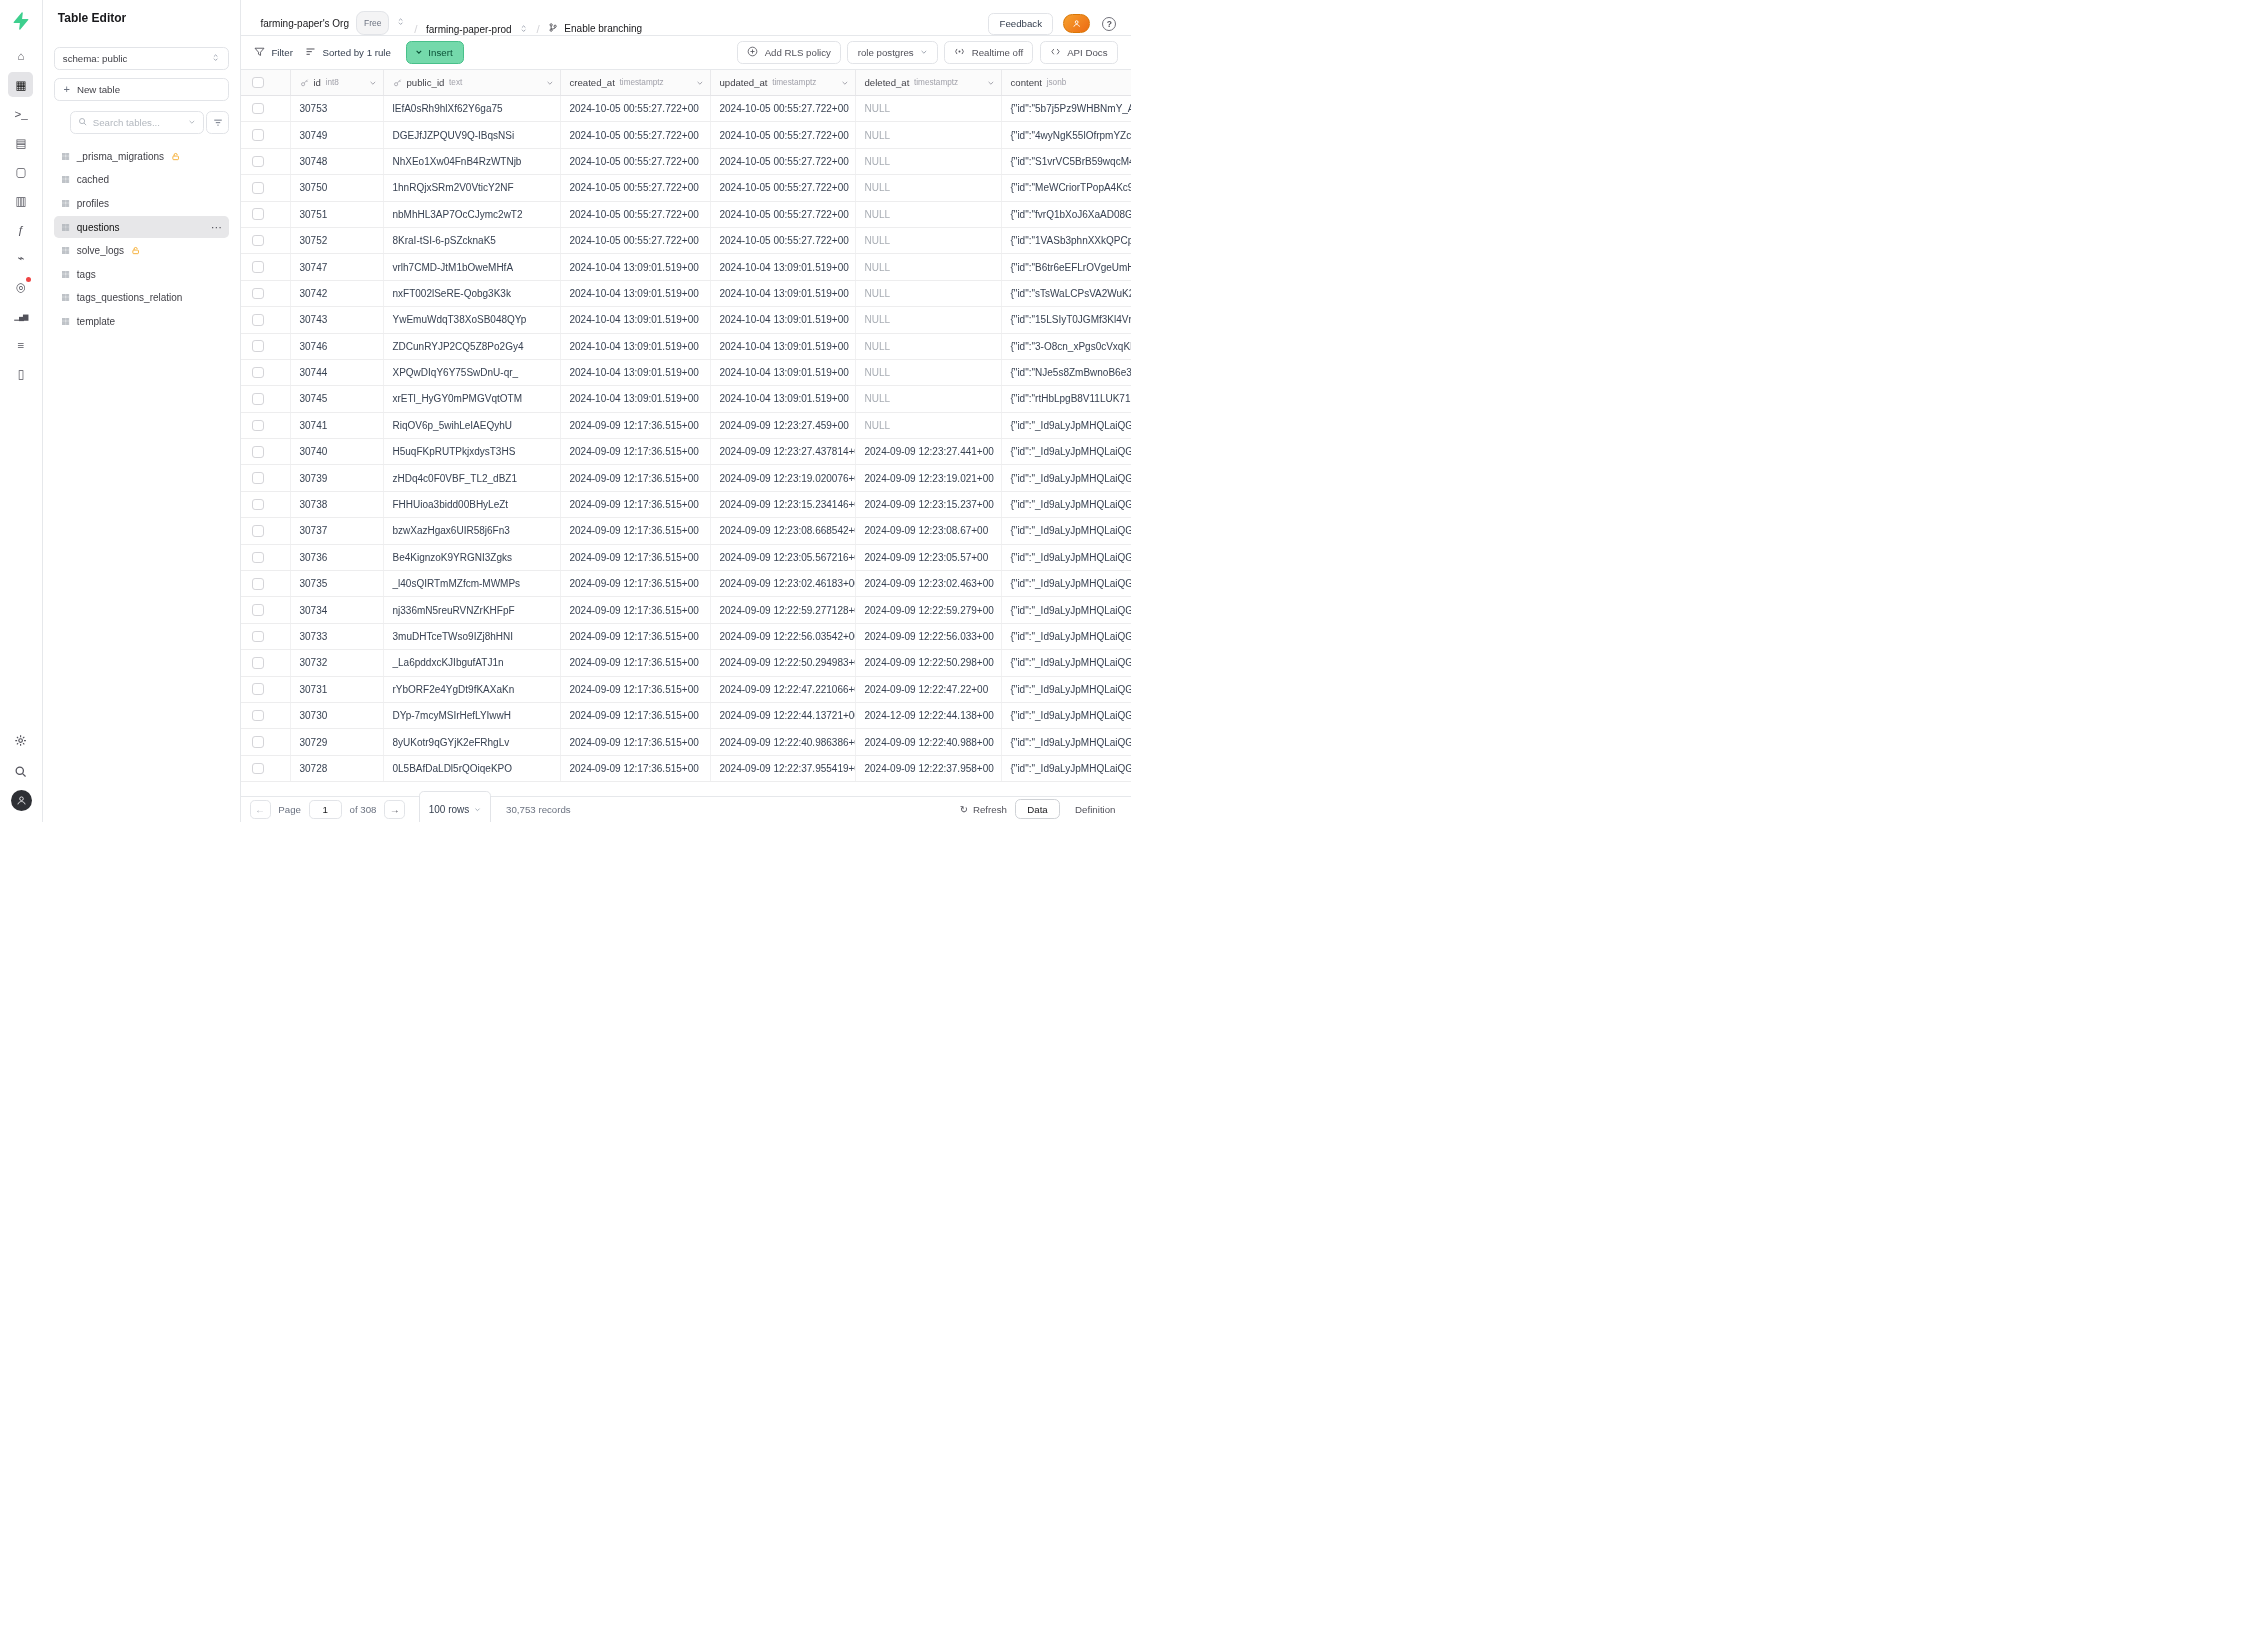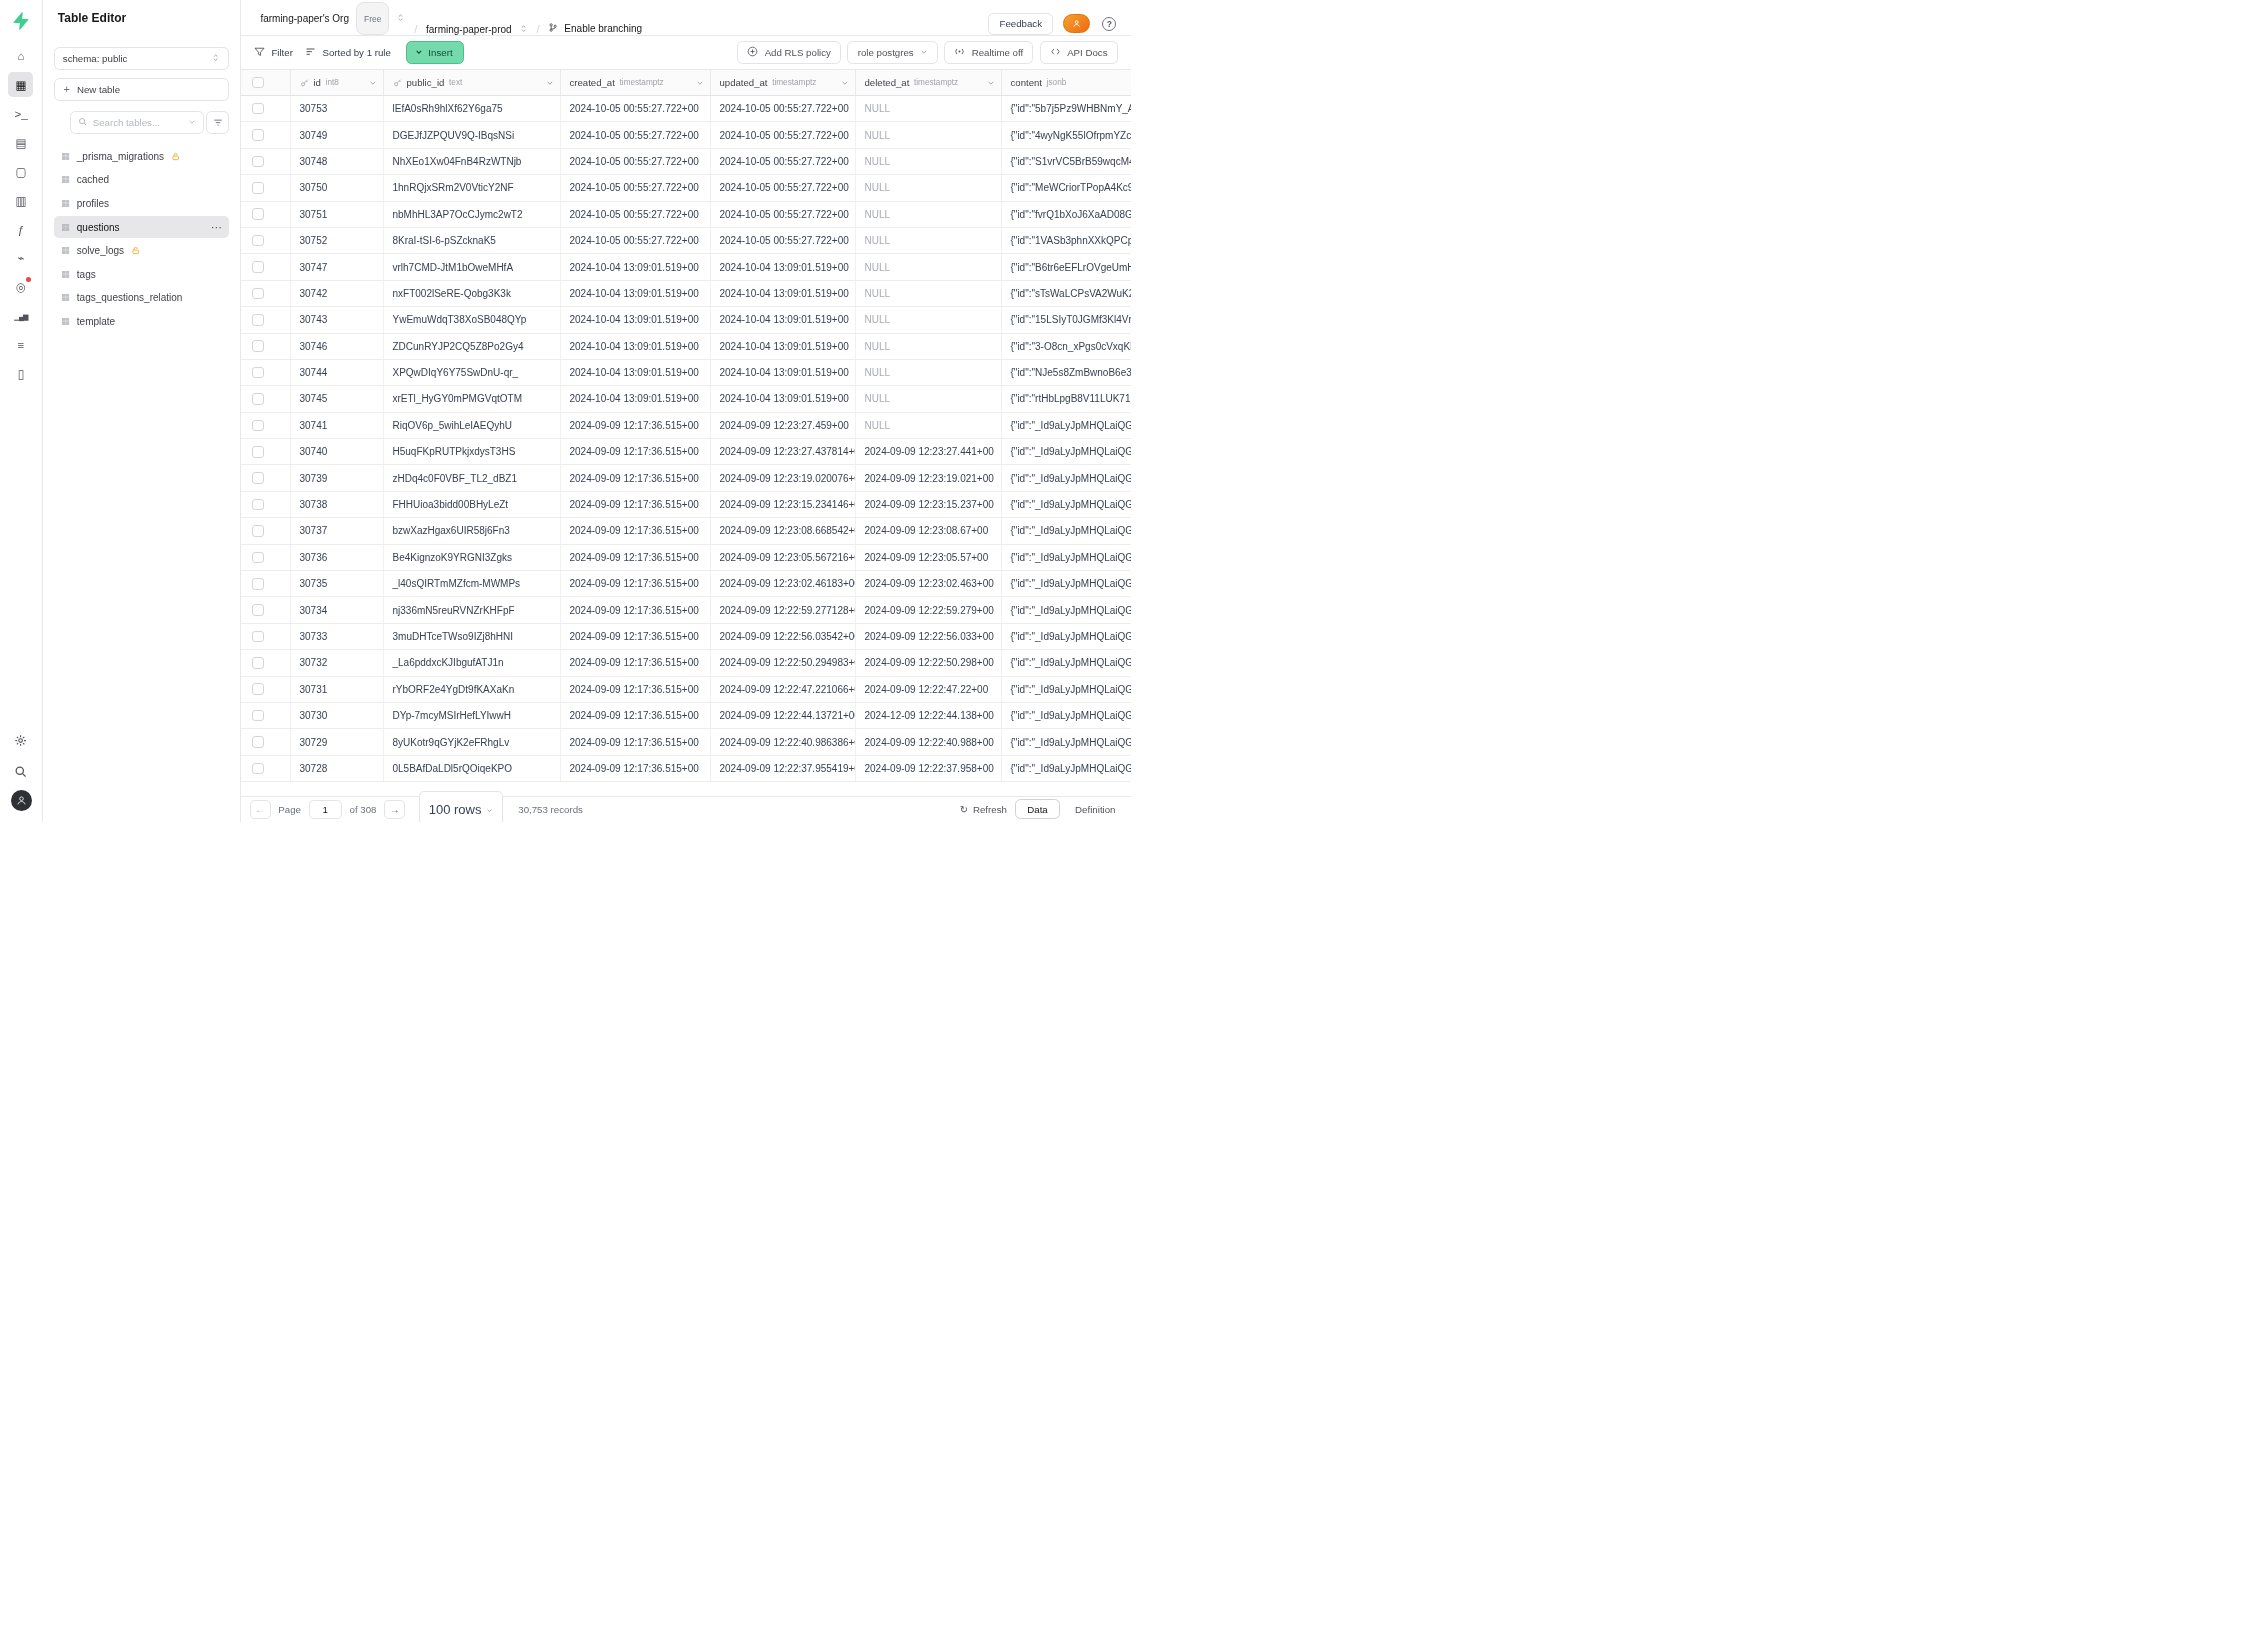--- a/index.html
+++ b/index.html
@@ -39,21 +39,21 @@
   .table-item.selected { background:#e7e7e9; color:#111; }
   .table-item .ticon { color:#acb1b8; font-size:9.3px; line-height:1; }
   .table-item .spacer { flex:1; }
   .table-item .dots { color:#52525b; font-size:11px; line-height:1; }
   .table-item .lock { display:flex; align-items:center; }
 
   
   .main { flex:1; display:flex; flex-direction:column; min-width:0; background:#fff; }
   .topbar { height:36px; border-bottom:0.8px solid #e6e8eb; display:flex; align-items:flex-end; padding:0 12.4px 0 19.4px; gap:8.5px; flex-shrink:0; }
   .crumb-btn { display:flex; align-items:center; gap:7px; border:none; background:none; font-size:10px; color:#18181b; }
-  .badge { height:33px; padding:0 7px; border:0.8px solid #e2e4e8; background:#f4f4f5; border-radius:7.8px; font-size:8.5px; color:#6b7280; display:flex; align-items:center; }
+  .badge { height:24px; padding:0 7px; border:0.8px solid #e2e4e8; background:#f4f4f5; border-radius:7.8px; font-size:8.5px; color:#6b7280; display:flex; align-items:center; }
   .slash { color:#d4d4d8; font-size:11.6px; }
   .branch-btn { display:flex; align-items:center; gap:6.2px; font-size:10px; color:#18181b; background:none; border:none; }
   .topbar-right { margin-left:auto; display:flex; align-items:center; gap:10px; }
   .feedback-btn { height:22.5px; padding:0 10px; border:0.8px solid #e2e4e8; border-radius:5.4px; background:#fff; font-size:9.7px; color:#374151; }
   .profile-pill { width:27px; height:18.6px; border-radius:9.3px; background:linear-gradient(135deg,#f7a12e,#ec6a13); display:flex; align-items:center; justify-content:center; border:0.8px solid #d97706; }
   .help-btn { width:18.6px; height:18.6px; border:none; background:none; display:flex; align-items:center; justify-content:center; }
   .help-ring { width:14px; height:14px; border:1.1px solid #71717a; border-radius:50%; color:#52525b; font-size:8.5px; display:flex; align-items:center; justify-content:center; font-weight:600; }
 
   .toolbar { height:34px; border-bottom:0.8px solid #e6e8eb; display:flex; align-items:center; padding:0 13.2px; gap:12.4px; flex-shrink:0; }
   .ghost-btn { display:flex; align-items:center; gap:6.2px; background:none; border:none; font-size:9.7px; color:#374151; }
@@ -76,21 +76,21 @@
   .cell.sel { padding-left:11px; }
   .cell.null { color:#a8adb4; }
   .checkbox { width:11.6px; height:11.6px; border:0.8px solid #d4d4d8; border-radius:3.1px; background:#fff; display:inline-block; }
 
   
   .gridfooter { height:26.4px; border-top:0.8px solid #e6e8eb; display:flex; align-items:center; padding:0 8.5px; gap:7.8px; flex-shrink:0; background:#fff; }
   .pg-btn { width:21px; height:18.6px; border:0.8px solid #e2e4e8; border-radius:4.7px; background:#fff; color:#b3b8bf; display:flex; align-items:center; justify-content:center; font-size:10px; }
   .pg-btn.enabled { color:#52525b; }
   .fmut { color:#6b7280; font-size:9.7px; }
   .page-input { width:33px; height:18.6px; border:0.8px solid #e2e4e8; border-radius:4.7px; text-align:center; font-size:9.7px; color:#18181b; outline:none; }
-  .rows-btn { height:36px; padding:0 8.5px; border:0.8px solid #e2e4e8; border-radius:4.7px; background:#fff; font-size:13px; color:#374151; display:flex; align-items:center; gap:4.7px; margin-left:6.2px; }
+  .rows-btn { height:36px; padding:0 8.5px; border:0.8px solid #e2e4e8; border-radius:4.7px; background:#fff; font-size:10px; color:#374151; display:flex; align-items:center; gap:4.7px; margin-left:6.2px; }
   .records { margin-left:7.8px; }
   .footer-right { margin-left:auto; display:flex; align-items:center; gap:7.8px; }
   .refresh-btn { display:flex; align-items:center; gap:4.7px; color:#52525b; background:none; border:none; font-size:9.7px; }
   .refresh-btn .rf { font-size:10px; }
   .tab-data { height:20px; padding:0 11.6px; border:0.8px solid #cfd2d6; border-radius:5.4px; background:#fff; font-size:9.7px; color:#18181b; display:flex; align-items:center; }
   .tab-def { height:20px; padding:0 7px; border:none; background:none; font-size:9.7px; color:#52525b; }
 </style>
 </head>
 <body>
 

